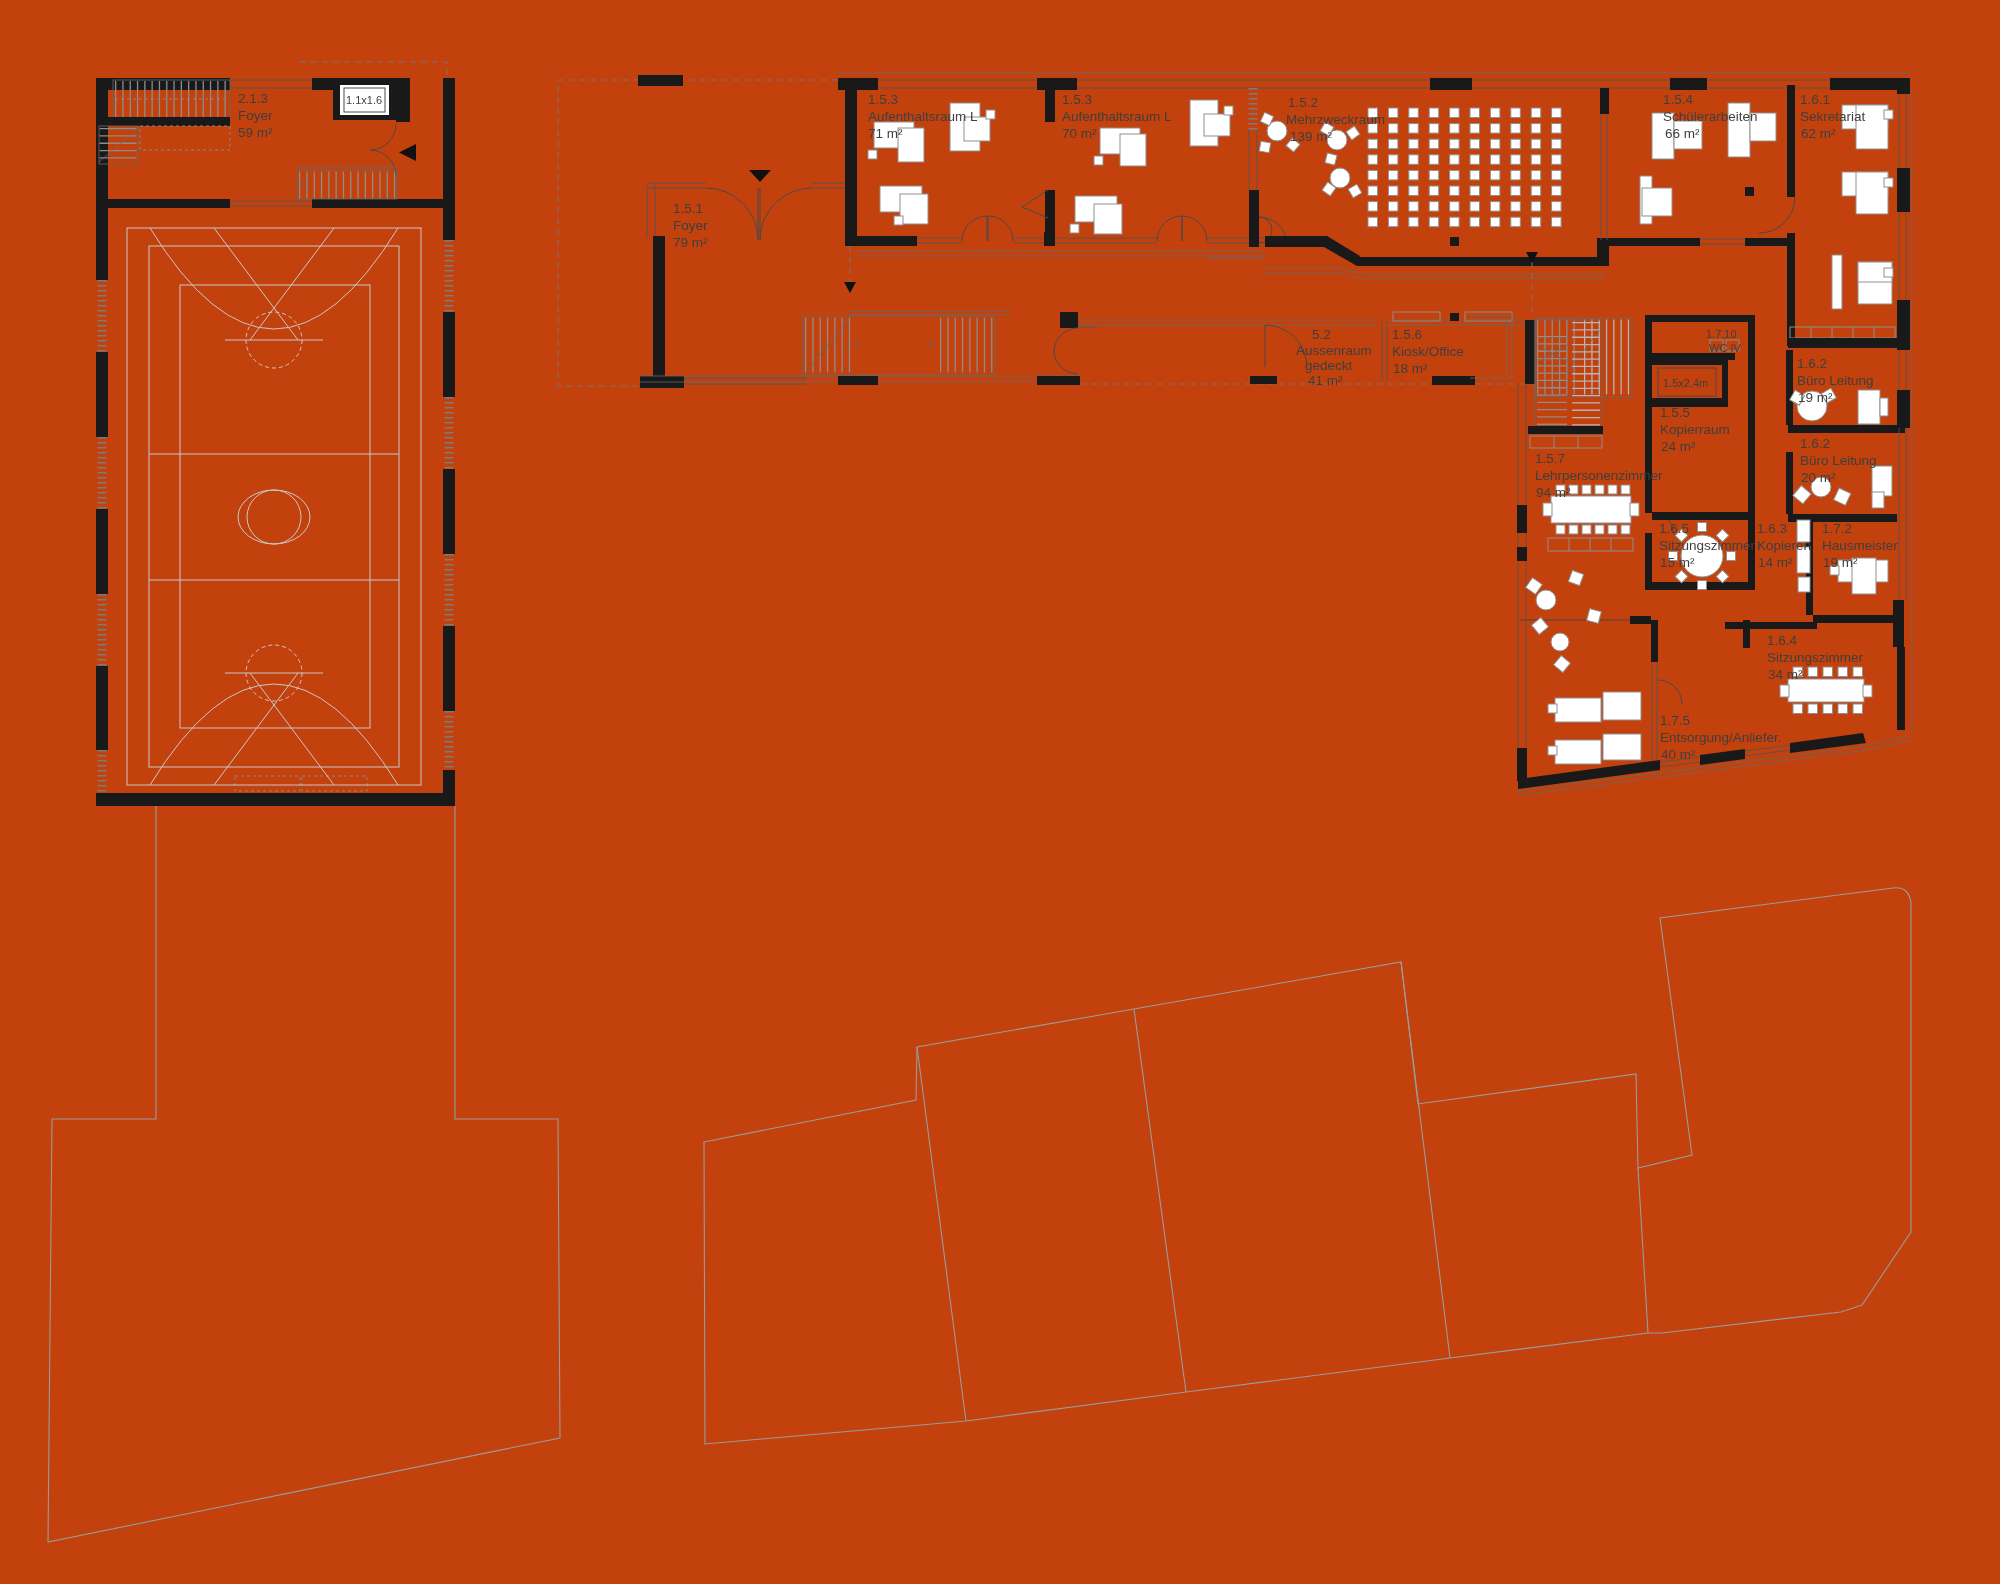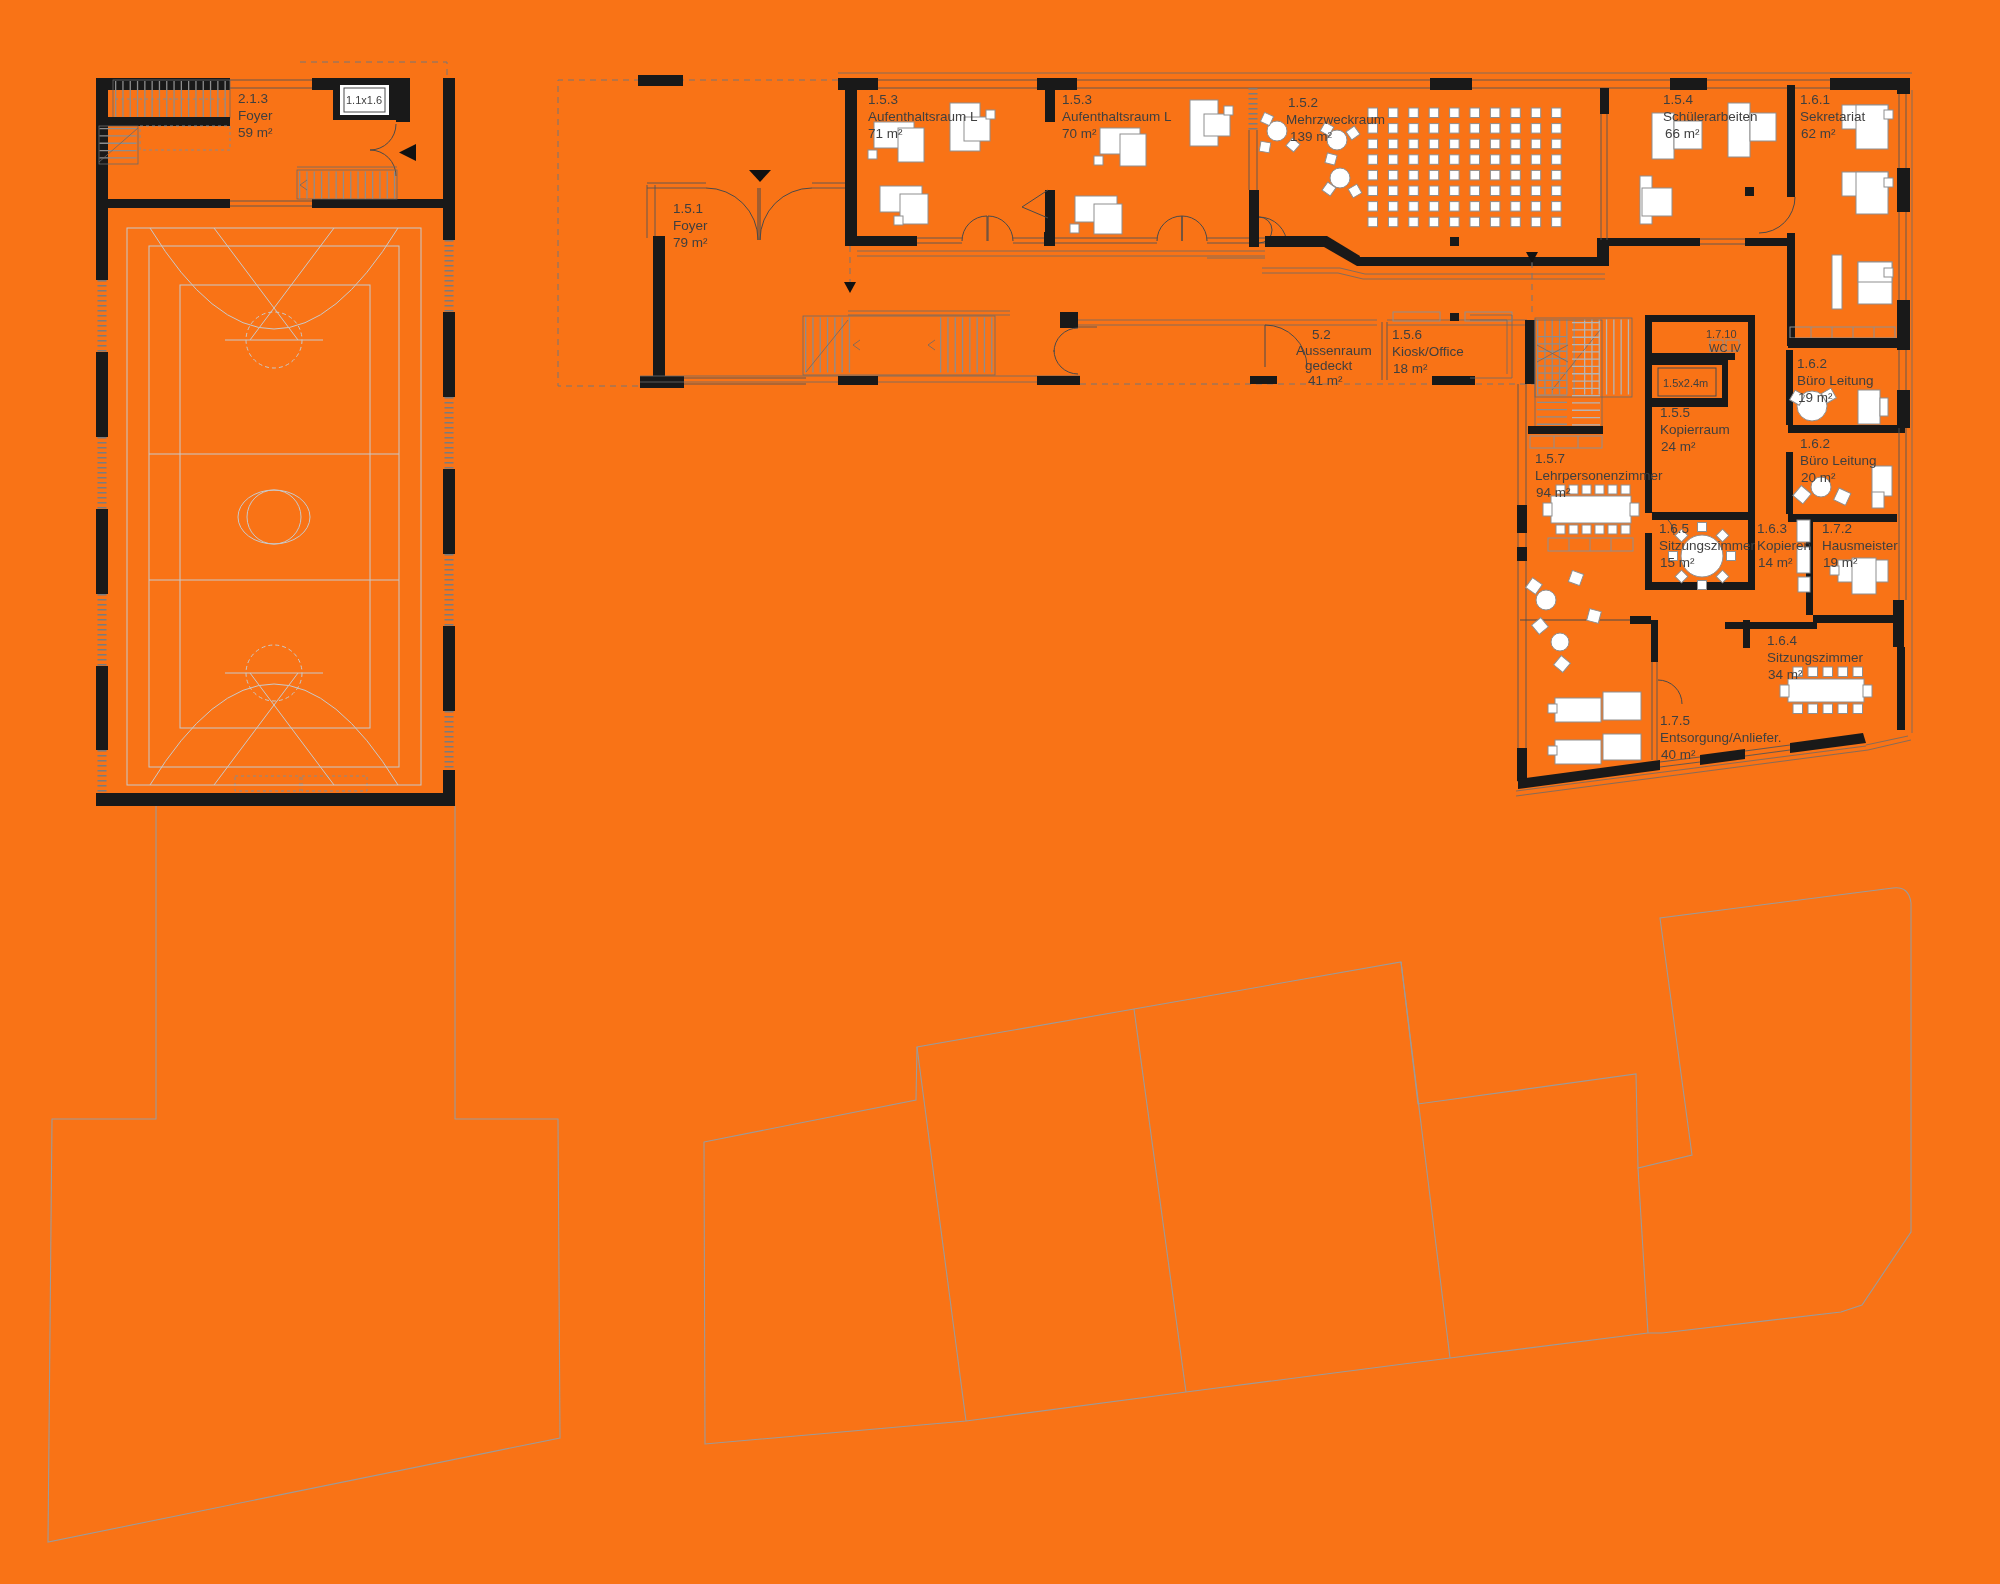--- a/index.html
+++ b/index.html
@@ -1,16 +1,16 @@
 <!DOCTYPE html>
 <html><head>
 <meta charset="utf-8">
 <style>
   html,body{margin:0;padding:0;background:#ffffff;}
-  .page{width:2000px;height:1584px;position:relative;background:#f97316;overflow:hidden;}
+  .page{width:2000px;height:1584px;position:relative;background:#c2410c;overflow:hidden;}
   svg{display:block;}
   .w{fill:#191919;stroke:none;}
   .tn{fill:none;stroke:#4a4a4a;stroke-width:1;}
   .tn2{fill:none;stroke:#6a6a6a;stroke-width:0.8;}
   .win{fill:none;stroke:#555;stroke-width:0.9;}
   .glz{fill:none;stroke:#7c7c7c;stroke-width:9;stroke-dasharray:1.5 3.5;}
   .tread{fill:none;stroke:#8d8d8d;stroke-dasharray:1.3 6;}
   .treadD{fill:none;stroke:#b5b5b5;stroke-dasharray:1.3 6;}
   .f{fill:#fff;stroke:#8f8f8f;stroke-width:1;}
   .fl{fill:none;stroke:#8f8f8f;stroke-width:1;}

